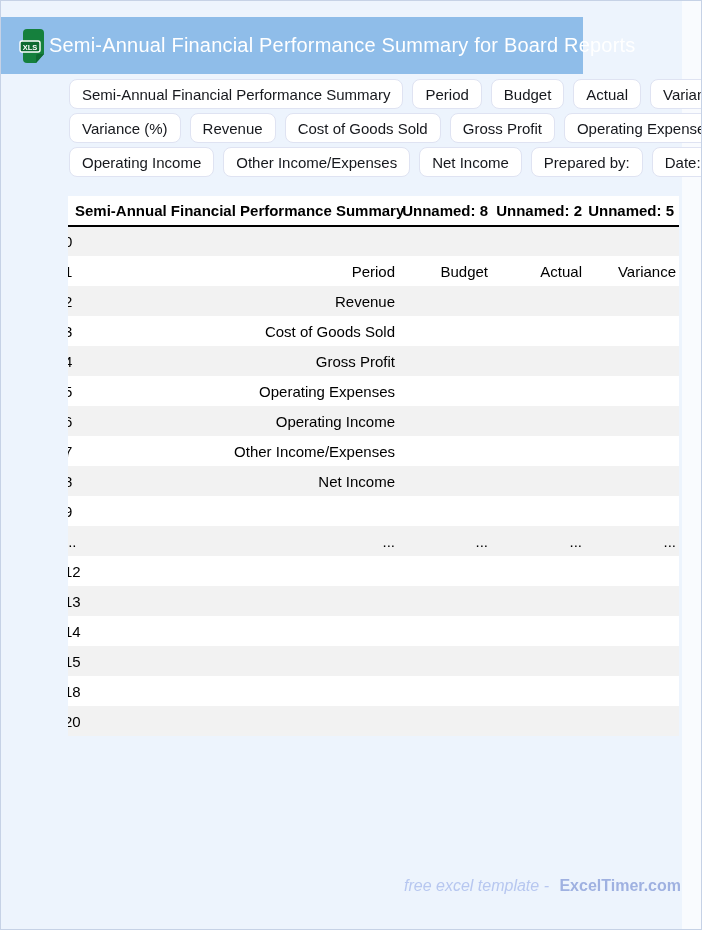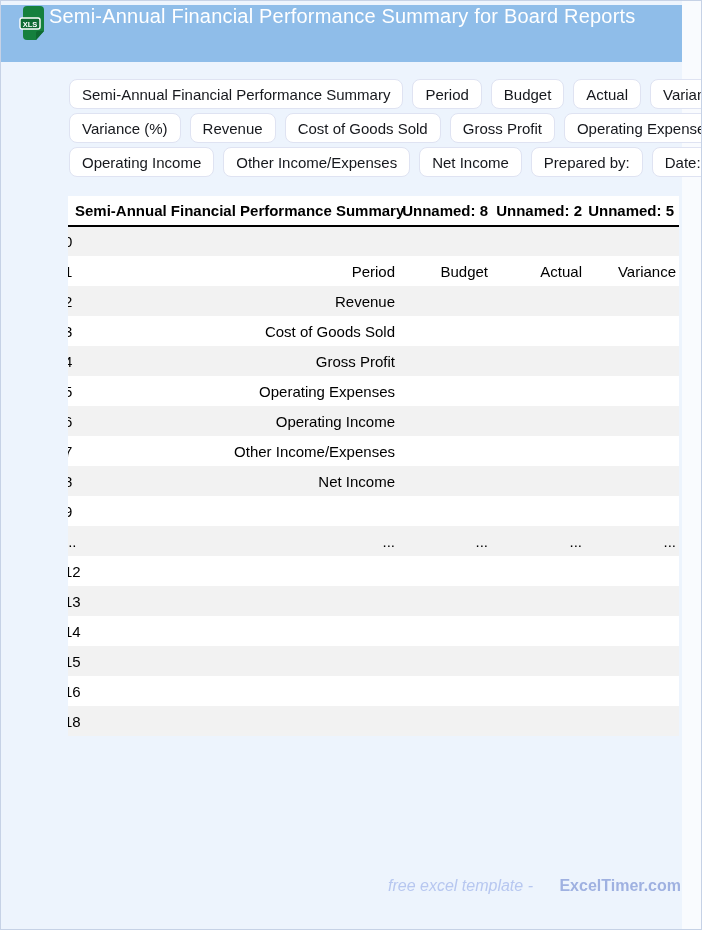--- a/index.html
+++ b/index.html
@@ -7,42 +7,42 @@
     --chip-border:#dfe3f2; --footer-text:#b7c7f0; --footer-brand:#9fb1e1;
     --icon-green:#15803d; --icon-green-dark:#0e6a31; --page-border:#c6d2e6;
     --gutter:#f9fbfe;
   }
   *{margin:0;padding:0;box-sizing:border-box;}
   html,body{background:#fff;}
   body{font-family:"Liberation Sans",sans-serif;}
   .page{position:relative;width:702px;height:930px;border:1px solid var(--page-border);
         background:var(--page-bg);overflow:hidden;}
   .gutter{position:absolute;top:0;right:0;width:19px;height:100%;background:var(--gutter);}
-  .appbar{position:absolute;top:4px;left:0;width:681px;height:57px;background:var(--header-bg);
-          display:flex;}
+  .appbar{position:absolute;top:16px;left:0;width:582px;height:57px;background:var(--header-bg);
+          display:flex;align-items:center;}
   .appbar .ic{margin-left:18px;flex:0 0 auto;display:block;}
   .title{color:#fff;font-size:20px;font-weight:500;letter-spacing:.2px;white-space:nowrap;}
   .chips{position:absolute;top:78px;left:68px;width:616px;}
   .chip-row{display:flex;gap:9px;margin-bottom:4px;}
   .chip{display:inline-flex;align-items:center;height:30px;padding:0 12px;background:#fff;
         border:1px solid var(--chip-border);border-radius:8px;font-size:15px;color:#16181d;
         white-space:nowrap;}
   .tablewrap{position:absolute;top:195px;left:67px;width:611px;overflow:hidden;}
   table{border-collapse:collapse;table-layout:fixed;width:615px;margin-left:-4px;
         font-size:15px;background:#fff;color:#000;}
   col.c-idx{width:11px;} col.c-1{width:325px;} col.c-2{width:93px;} col.c-3{width:94px;} col.c-4{width:92px;}
   th,td{height:30px;padding:0 5px 0 0;text-align:right;white-space:nowrap;overflow:visible;font-weight:normal;}
   thead th{font-weight:bold;}
   thead tr{border-bottom:2px solid #000;background:#fff;}
   th.idx,td.idx{text-align:left;padding:0;}
   tbody tr:nth-child(odd){background:var(--stripe);}
   td.last{padding-right:3px;}
   .footer{position:absolute;top:876px;right:20px;font-size:16px;white-space:nowrap;}
   .footer .pre{color:var(--footer-text);font-style:italic;}
-  .footer .brand{color:var(--footer-brand);font-weight:bold;margin-left:22px;}
+  .footer .brand{color:var(--footer-brand);font-weight:bold;margin-left:6px;}
 </style>
 </head>
 <body>
 
 <div class="page">
   <div class="gutter"></div>
 
   <div class="appbar">
     <svg class="ic" width="30" height="36" viewBox="0 0 30 36">
       <path d="M8 1 h13 a4 4 0 0 1 4 4 v21 l-8 9 h-9 a4 4 0 0 1 -4 -4 v-26 a4 4 0 0 1 4 -4 z" fill="var(--icon-green)"></path>
@@ -195,28 +195,28 @@
             <td class="last"></td>
           </tr>
           <tr>
             <td class="idx">15</td>
             <td></td>
             <td></td>
             <td></td>
             <td class="last"></td>
           </tr>
           <tr>
-            <td class="idx">16</td>
-            <td></td>
-            <td></td>
-            <td></td>
-            <td class="last"></td>
-          </tr>
-          <tr>
             <td class="idx">18</td>
+            <td></td>
+            <td></td>
+            <td></td>
+            <td class="last"></td>
+          </tr>
+          <tr>
+            <td class="idx">20</td>
             <td></td>
             <td></td>
             <td></td>
             <td class="last"></td>
           </tr>
         </tbody>
     </table>
   </div>
 
   <div class="footer">

